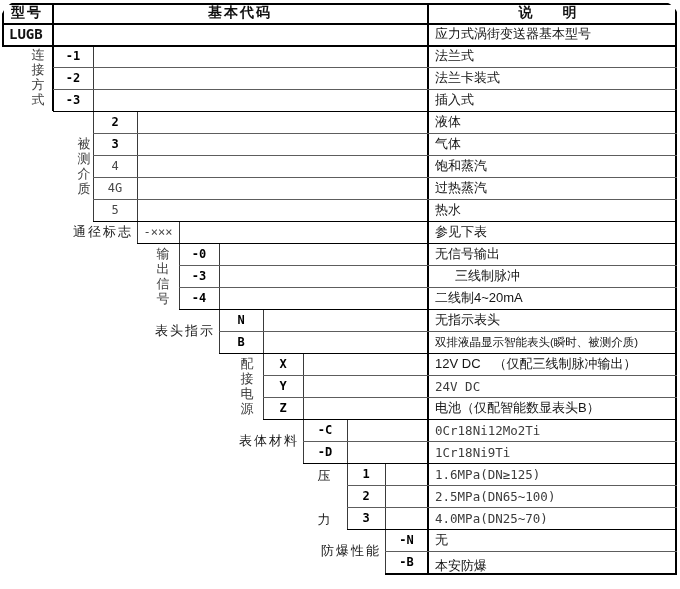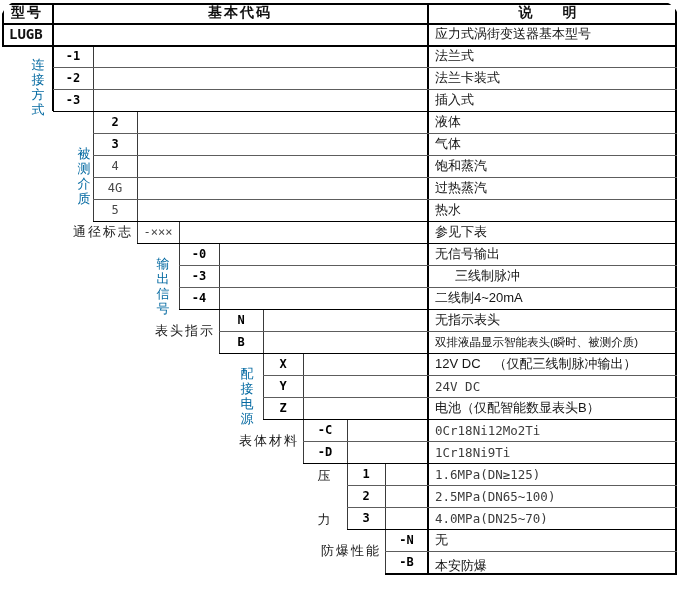--- a/index.html
+++ b/index.html
@@ -19,22 +19,22 @@
   .cell { position:absolute; display:flex; align-items:center; box-sizing:border-box; white-space:nowrap; }
   .center { justify-content:center; }
   .hdr { font-weight:bold; font-size:14px; letter-spacing:2px; }
   .model-code { font-family:"DejaVu Sans Mono","Liberation Mono",monospace; font-weight:bold; font-size:14px; padding-left:7px; }
   .desc { font-size:13px; padding-left:7px; color:#151515; }
   .desc.small { font-size:11.5px; }
   .desc.mono { font-family:"DejaVu Sans Mono","Liberation Mono",monospace; font-size:12.5px; color:#3c3c3c; }
   .code { font-family:"DejaVu Sans Mono","Liberation Mono",monospace; font-weight:bold; font-size:12px; color:#000; }
   .code.lt { font-weight:normal; color:#474747; }
   .hlabel { font-size:13px; letter-spacing:2px; color:#1a1a1a; justify-content:flex-end; }
-  .vlabel { position:absolute; width:16px; font-size:13px; line-height:15px; color:#0369a1;
-            word-break:break-all; text-align:center;margin-top:10px; }
+  .vlabel { position:absolute; width:16px; font-size:13px; line-height:15px; color:#404040;
+            word-break:break-all; text-align:center; }
   .vchar { position:absolute; width:16px; font-size:13px; color:#1a1a1a; text-align:center; }
 </style>
 </head>
 <body>
 
 <div class="sheet">
 
   <div class="vl s" style="left:2px;top:3px;height:42px"></div>
   <div class="vl s" style="left:52px;top:3px;height:108px"></div>
   <div class="vl" style="left:93px;top:45px;height:176px"></div>

